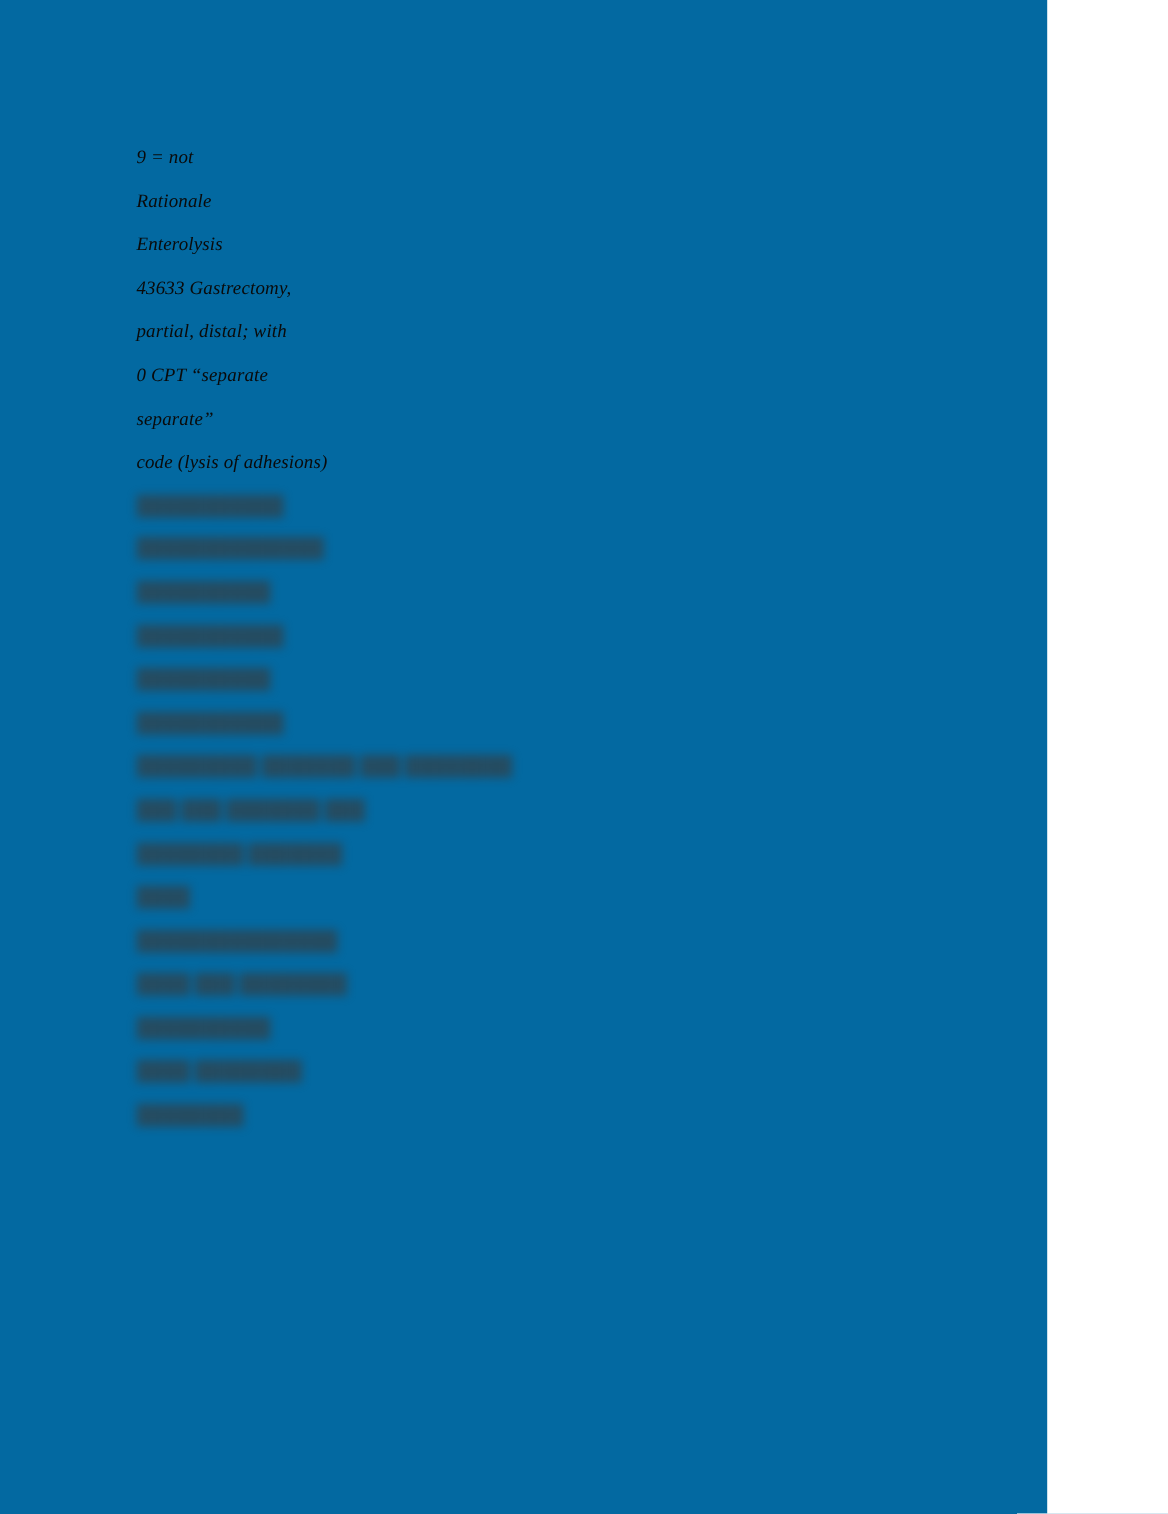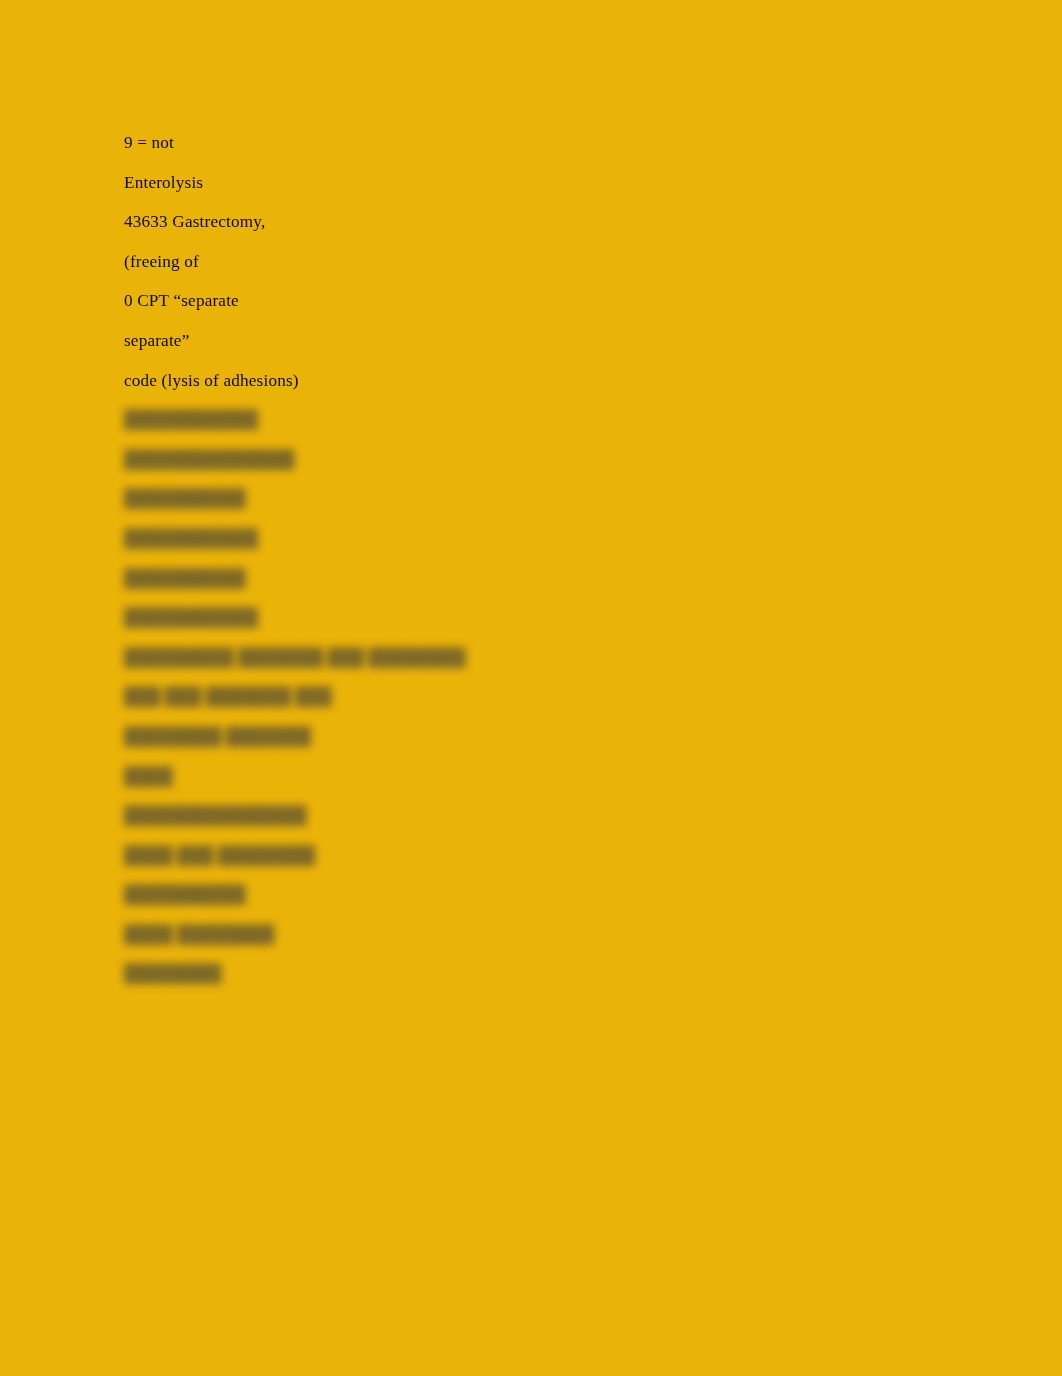--- a/index.html
+++ b/index.html
@@ -15,23 +15,24 @@
     overflow: hidden;
     font-family: "Liberation Serif", "DejaVu Serif", serif;
     color: #000000;
     -webkit-font-smoothing: antialiased;
   }
 
   .page {
     position: absolute;
     left: 0;
     top: 0;
-    width: 1062px;
+    width: 952px;
     height: 1376px;
-    background: #eab308;
+    background: #0369a1;
+    font-style: italic;
   }
 
   .content {
     position: absolute;
     left: 124px;
     top: 123px;
     width: 860px;
   }
 
   
@@ -65,23 +66,24 @@
     overflow: hidden;
   }
 </style>
 </head>
 <body>
 
 <div class="page">
   <div class="content">
 
     <div class="line">9 = not</div>
+    <div class="line">Rationale</div>
     <div class="line">Enterolysis</div>
     <div class="line">43633 Gastrectomy,</div>
-    <div class="line">(freeing of</div>
+    <div class="line">partial, distal; with</div>
     <div class="line">0 CPT “separate</div>
     <div class="line">separate”</div>
     <div class="line">code (lysis of adhesions)</div>
 
 
     <div class="blurred-block">
       <div class="blur-line">███████████</div>
       <div class="blur-line">██████████████</div>
       <div class="blur-line">██████████</div>
       <div class="blur-line">███████████</div>

